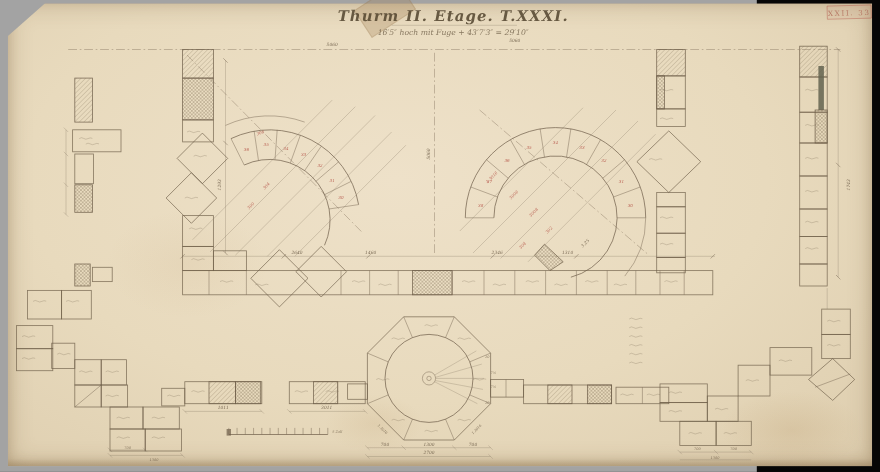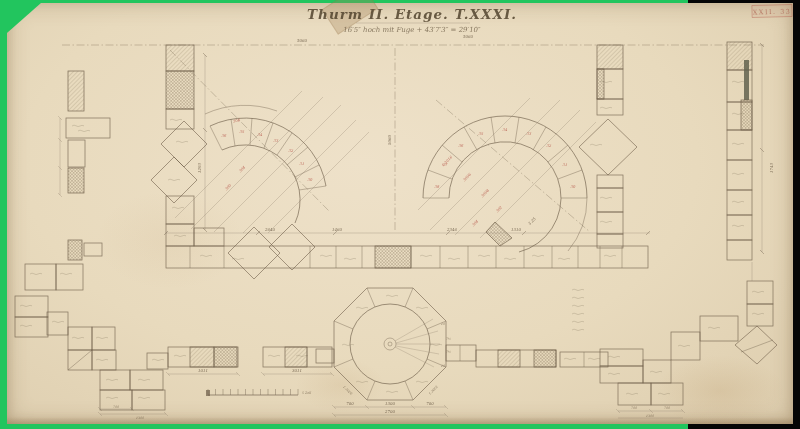--- a/index.html
+++ b/index.html
@@ -1,17 +1,17 @@
 <!DOCTYPE html>
 <html><head>
 <meta charset="utf-8">
 <style>
   html,body{margin:0;padding:0;width:800px;height:429px;background:#060606;overflow:hidden;
             font-family:"DejaVu Serif", serif;}
-  .stage{position:relative;width:688px;height:429px;background:#22c55e;}
+  .stage{position:relative;width:688px;height:429px;background:#a3a3a3;}
   .paper{position:absolute;left:7px;top:3px;width:786px;height:421px;
          background:radial-gradient(ellipse at 45% 38%, #eee1c9 0%, #e8dabd 55%, #ddcdae 100%);
          clip-path:polygon(34px 0, 100% 0, 100% 100%, 0 100%, 0 30px);
          box-shadow:inset 0 0 22px rgba(95,65,30,.28), inset 0 -4px 10px rgba(110,80,40,.18);}
   .paper::after{content:"";position:absolute;left:0;bottom:0;width:100%;height:7px;
          background:linear-gradient(to top, rgba(115,85,45,.20), rgba(115,85,45,0));}
   .stain{position:absolute;border-radius:50%;pointer-events:none;}
   .stain.s1{left:655px;top:355px;width:130px;height:72px;
             background:radial-gradient(ellipse, rgba(160,118,62,.14), rgba(160,118,62,0) 70%);}
   .stain.s2{left:295px;top:358px;width:90px;height:54px;

